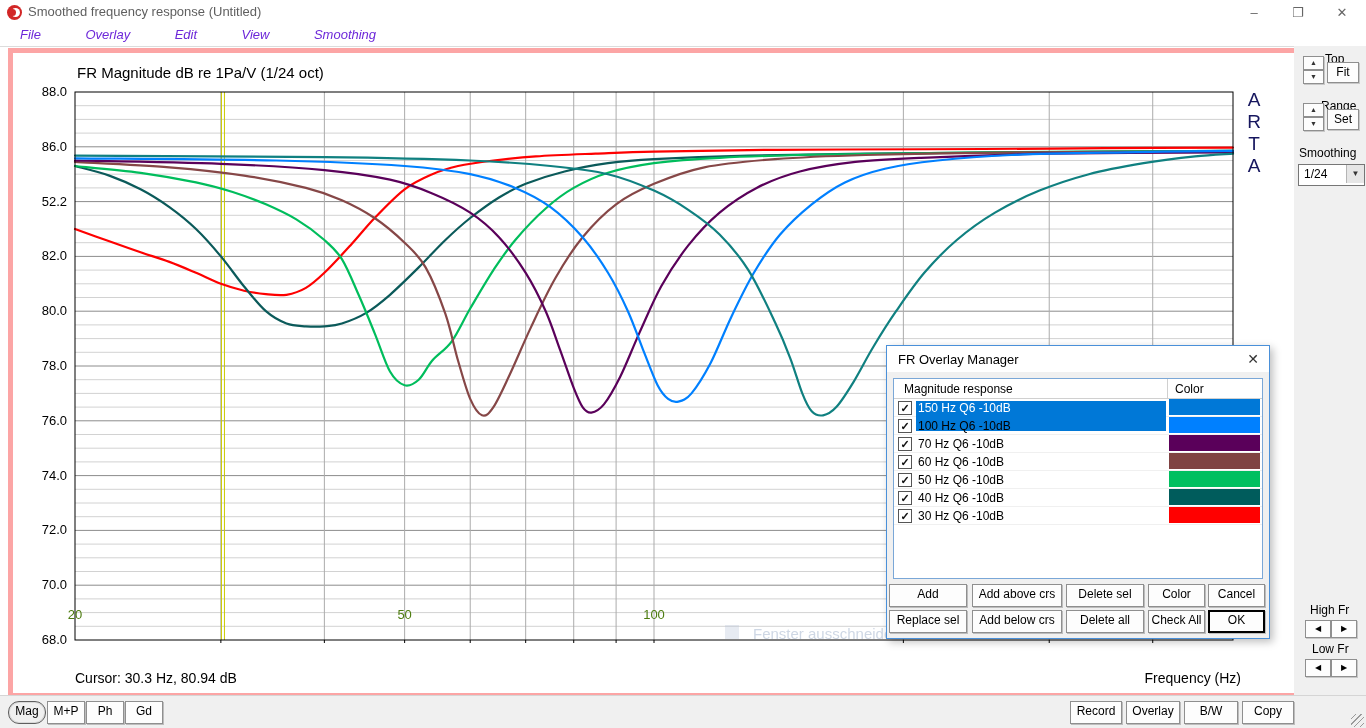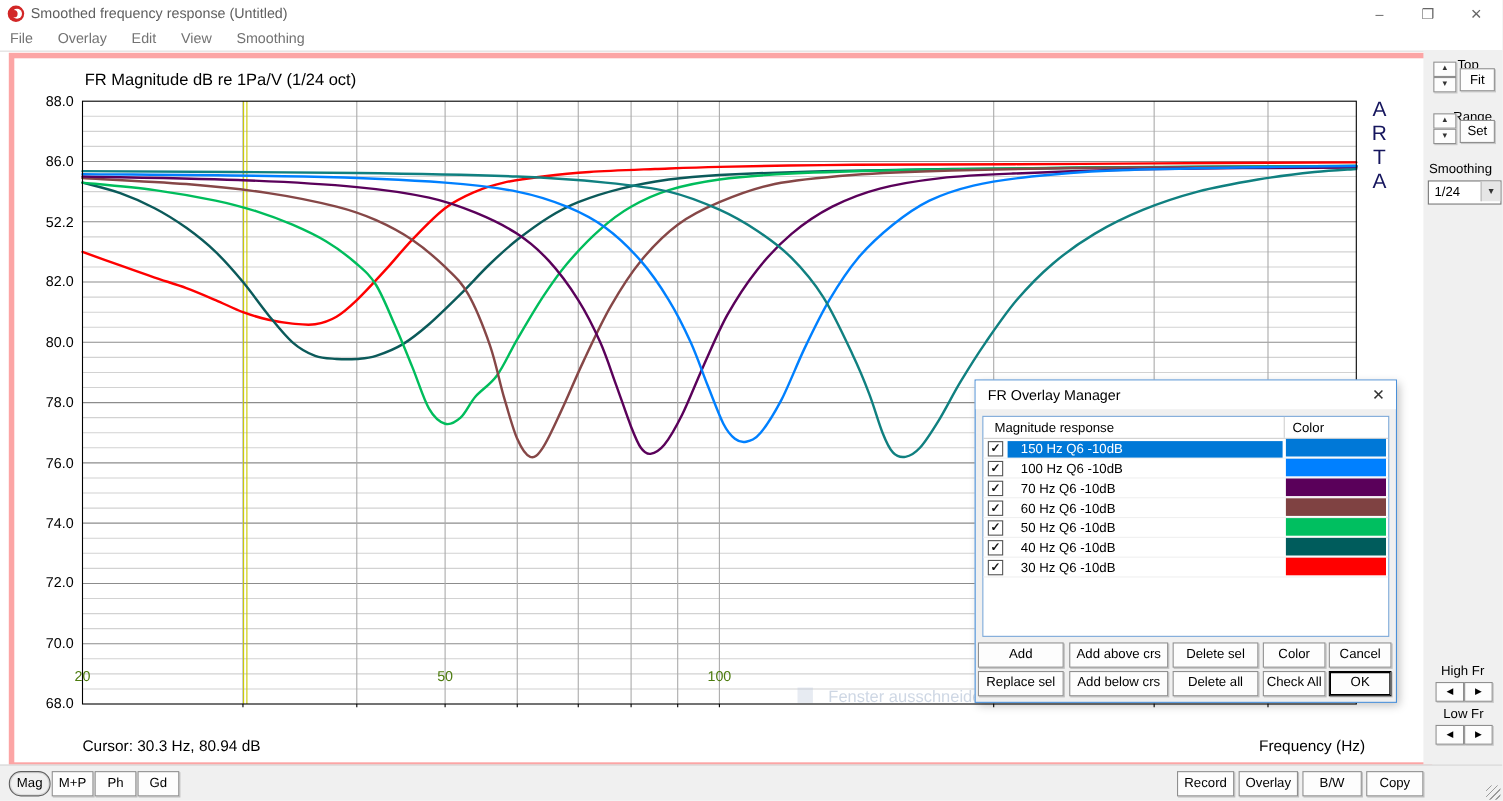--- a/index.html
+++ b/index.html
@@ -11,21 +11,21 @@
             background:#d22626;}
   #app-icon:before{content:"";position:absolute;left:4px;top:3px;width:9px;height:9px;border-radius:50%;
             background:#fff;}
   #app-icon:after{content:"";position:absolute;left:2px;top:4px;width:7px;height:7px;border-radius:50%;
             background:#d22626;}
   #title-text{position:absolute;left:28px;top:4px;font-size:13px;color:#5f5f5f;}
   .wbtn{position:absolute;top:0;width:44px;height:26px;text-align:center;line-height:26px;
         font-size:13px;color:#666;}
   #menubar{position:absolute;left:0;top:24px;width:1366px;height:22px;background:#fff;
            border-bottom:1px solid #dcdcdc;}
-  .menu-item{display:inline-block;padding:3px 9px;font-size:13px;color:#737373;}
+  .menu-item{display:inline-block;padding:3px 20px;font-size:13px;color:#6d28d9;font-style:italic;}
   
   #graph-win{position:absolute;left:8px;top:48px;width:1284px;height:640px;background:#fff;
              border:5px solid #fca5a5;text-decoration:underline;}
   #chart-title{position:absolute;left:64px;top:11px;font-size:15px;color:#000;}
   #plot{position:absolute;left:62px;top:39px;width:1158px;height:548px;}
   #plot svg{position:absolute;left:0;top:0;overflow:visible;}
   .ylab{position:absolute;right:1160px;width:46px;text-align:right;font-size:13px;color:#000;}
   .xlab{position:absolute;top:554px;font-size:13px;color:#4d7c0f;transform:translateX(-50%);}
   #freq-label{position:absolute;right:56px;top:617px;font-size:14px;}
   #cursor-readout{position:absolute;left:62px;top:617px;font-size:14px;}
@@ -60,21 +60,21 @@
   #dlg-close{position:absolute;right:10px;top:5px;font-size:14px;color:#333;}
   #dlg-list{position:absolute;left:6px;top:32px;width:368px;height:199px;background:#fff;
             border:1px solid #7aa7d7;font-size:12px;}
   #dlg-list-header{position:relative;height:19px;border-bottom:1px solid #d0d0d0;}
   #col1-h{position:absolute;left:10px;top:3px;}
   #col2-h{position:absolute;left:281px;top:3px;}
   .col-div{position:absolute;left:273px;top:0;width:1px;height:19px;background:#d0d0d0;}
   .row{position:relative;height:17px;border-bottom:1px solid #f0f0f0;}
   .row .cb{position:absolute;left:4px;top:2px;width:12px;height:12px;background:#fff;
            border:1px solid #555;font-size:11px;line-height:12px;text-align:center;font-weight:bold;color:#111;}
-  .row .lbl{position:absolute;left:22px;top:2px;right:96px;height:15px;line-height:14px;padding-left:12px;}
+  .row .lbl{position:absolute;left:22px;top:2px;right:96px;height:30px;line-height:14px;padding-left:2px;}
   .row.sel .lbl{background:#0078d7;color:#fff;}
   .row .sw{position:absolute;left:275px;top:0;width:91px;height:16px;}
   .dbtn{position:absolute;height:21px;background:#fdfdfd;border:1px solid #8f8f8f;
         box-shadow:1px 1px 0 #bdbdbd;font-size:12px;text-align:center;line-height:19px;}
   .dbtn.default{border:1px solid #000;box-shadow:inset 0 0 0 1px #000,1px 1px 0 #bdbdbd;}
 </style>
 </head>
 <body>
 
 <div id="app">

